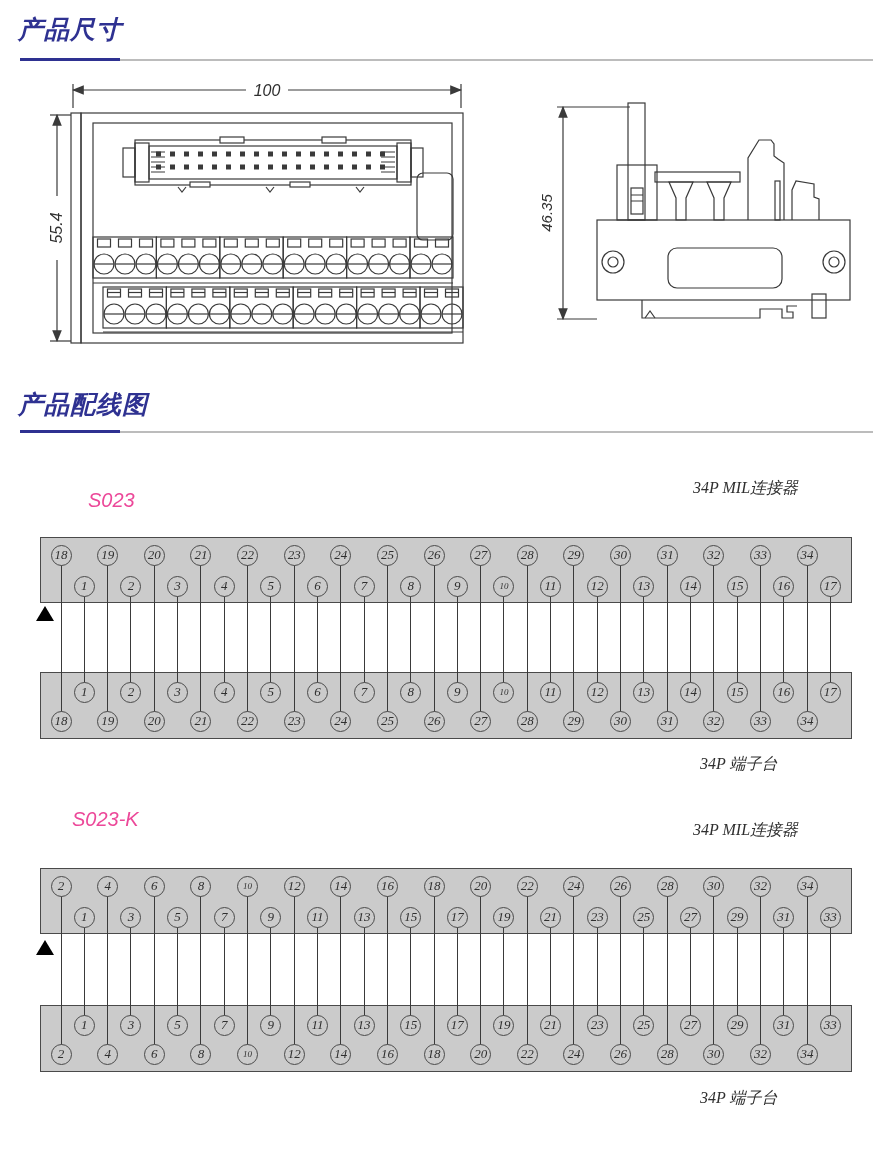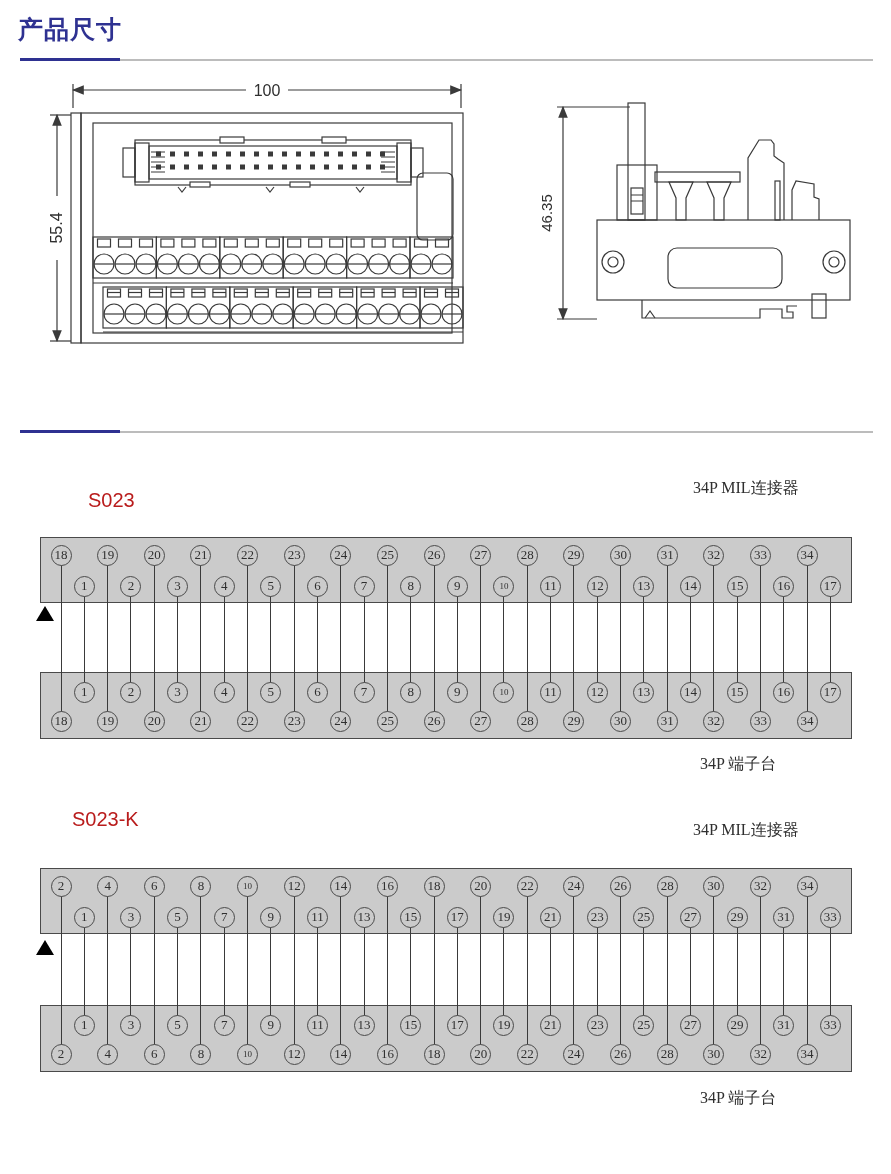--- a/index.html
+++ b/index.html
@@ -1,23 +1,23 @@
 <!DOCTYPE html>
 <html><head>
 <meta charset="utf-8">
 <style>
   html,body{margin:0;padding:0;background:#fff;}
   .page{position:relative;width:891px;height:1174px;background:#ffffff;overflow:hidden;
-        font-family:"Liberation Sans",sans-serif;}
+        font-family:"Liberation Sans",sans-serif;font-style:italic;}
   .sec-title{position:absolute;font-size:25px;font-weight:bold;color:#2e3191;
              font-family:"Liberation Sans",sans-serif;letter-spacing:1px;white-space:nowrap;}
   .rule-blue{position:absolute;width:100px;height:3px;background:#2e3191;}
   .rule-gray{position:absolute;height:2px;background:#bcbcbc;}
   .fig{position:absolute;}
-  .model-label{position:absolute;font-size:20px;color:#b91c1c;white-space:nowrap;}
+  .model-label{position:absolute;font-size:20px;color:#ec4899;white-space:nowrap;}
   .serif-label{position:absolute;font-family:"Liberation Serif",serif;font-size:16px;
                color:#2f2f2f;white-space:nowrap;}
   .band{position:absolute;left:40px;width:812px;background:#cbcbcb;border:1px solid #4a4a4a;
         box-sizing:border-box;z-index:1;}
   .tri{position:absolute;width:0;height:0;border-left:9px solid transparent;
        border-right:9px solid transparent;border-bottom:15px solid #000;}
   .wire{position:absolute;width:1px;background:#3a3a3a;z-index:2;}
   .pin{position:absolute;width:21px;height:21px;border:1px solid #4a4a4a;border-radius:50%;
        background:#cbcbcb;z-index:3;display:flex;align-items:center;justify-content:center;
        font-family:"Liberation Serif",serif;font-size:13px;color:#2f2f2f;box-sizing:border-box;}
@@ -280,20 +280,21 @@
 
       <path d="M107,220 L107,238 L225,238 L225,229 L247,229 L247,238 L258,238 L258,232 L252,232 L252,226 L262,226"></path>
       <path d="M110,238 L115,231 L120,238"></path>
       <rect x="277" y="214" width="14" height="24"></rect>
     </g>
     <g fill="#2f2f2f" font-size="15">
       <text transform="translate(17,133) rotate(-90)" text-anchor="middle">46.35</text>
     </g>
   </svg>
 
+  <div class="sec-title" style="left:18px;top:388px;">产品配线图</div>
   <div class="rule-blue" style="left:20px;top:430px;"></div>
   <div class="rule-gray" style="left:120px;top:431px;width:753px;"></div>
 
   <div class="model-label" style="left:88px;top:489px;">S023</div>
   <div class="serif-label" style="left:693px;top:478px;">34P MIL连接器</div>
   <div class="band" style="top:537px;height:66px;"></div>
   <div class="tri" style="left:36px;top:606px;"></div>
   <div class="band" style="top:672px;height:67px;"></div>
   <div class="serif-label" style="left:700px;top:754px;">34P 端子台</div>
 

